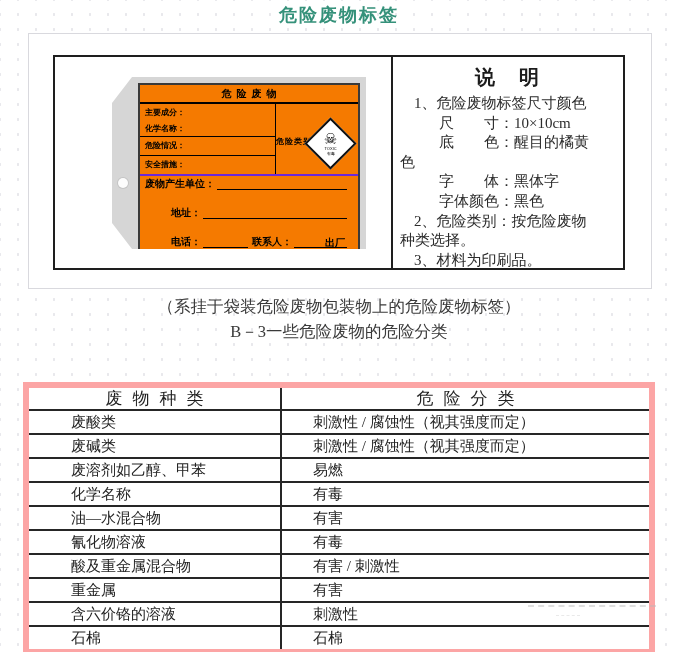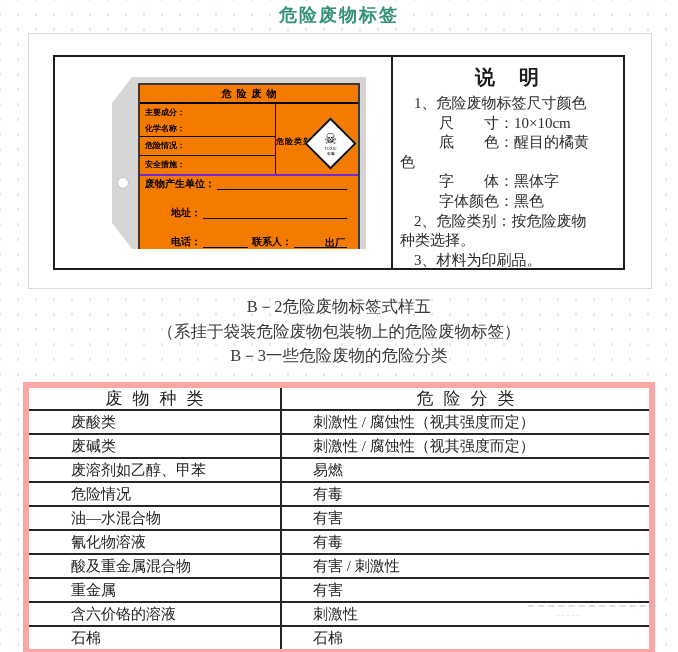--- a/index.html
+++ b/index.html
@@ -174,21 +174,20 @@
     <div class="exp-line ind-none">色</div>
     <div class="exp-line ind-prop">字　　体：黑体字</div>
     <div class="exp-line ind-prop">字体颜色：黑色</div>
     <div class="exp-line ind-num">2、危险类别：按危险废物</div>
     <div class="exp-line ind-none">种类选择。</div>
     <div class="exp-line ind-num">3、材料为印刷品。</div>
   </div>
 </div>
 
 <div class="captions">
-  <div class="caption-line">B－2危险废物标签式样五</div>
   <div class="caption-line">（系挂于袋装危险废物包装物上的危险废物标签）</div>
   <div class="caption-line">B－3一些危险废物的危险分类</div>
 </div>
 
 <div class="htable">
   <div class="hrow header">
     <div class="hcell1">废物种类</div>
     <div class="hcell2">危险分类</div>
   </div>
   <div class="hrow">
@@ -197,21 +196,21 @@
   </div>
   <div class="hrow">
     <div class="hcell1">废碱类</div>
     <div class="hcell2">刺激性 / 腐蚀性（视其强度而定）</div>
   </div>
   <div class="hrow">
     <div class="hcell1">废溶剂如乙醇、甲苯</div>
     <div class="hcell2">易燃</div>
   </div>
   <div class="hrow">
-    <div class="hcell1">危险情况</div>
+    <div class="hcell1">化学名称</div>
     <div class="hcell2">有毒</div>
   </div>
   <div class="hrow">
     <div class="hcell1">油—水混合物</div>
     <div class="hcell2">有害</div>
   </div>
   <div class="hrow">
     <div class="hcell1">氰化物溶液</div>
     <div class="hcell2">有毒</div>
   </div>

